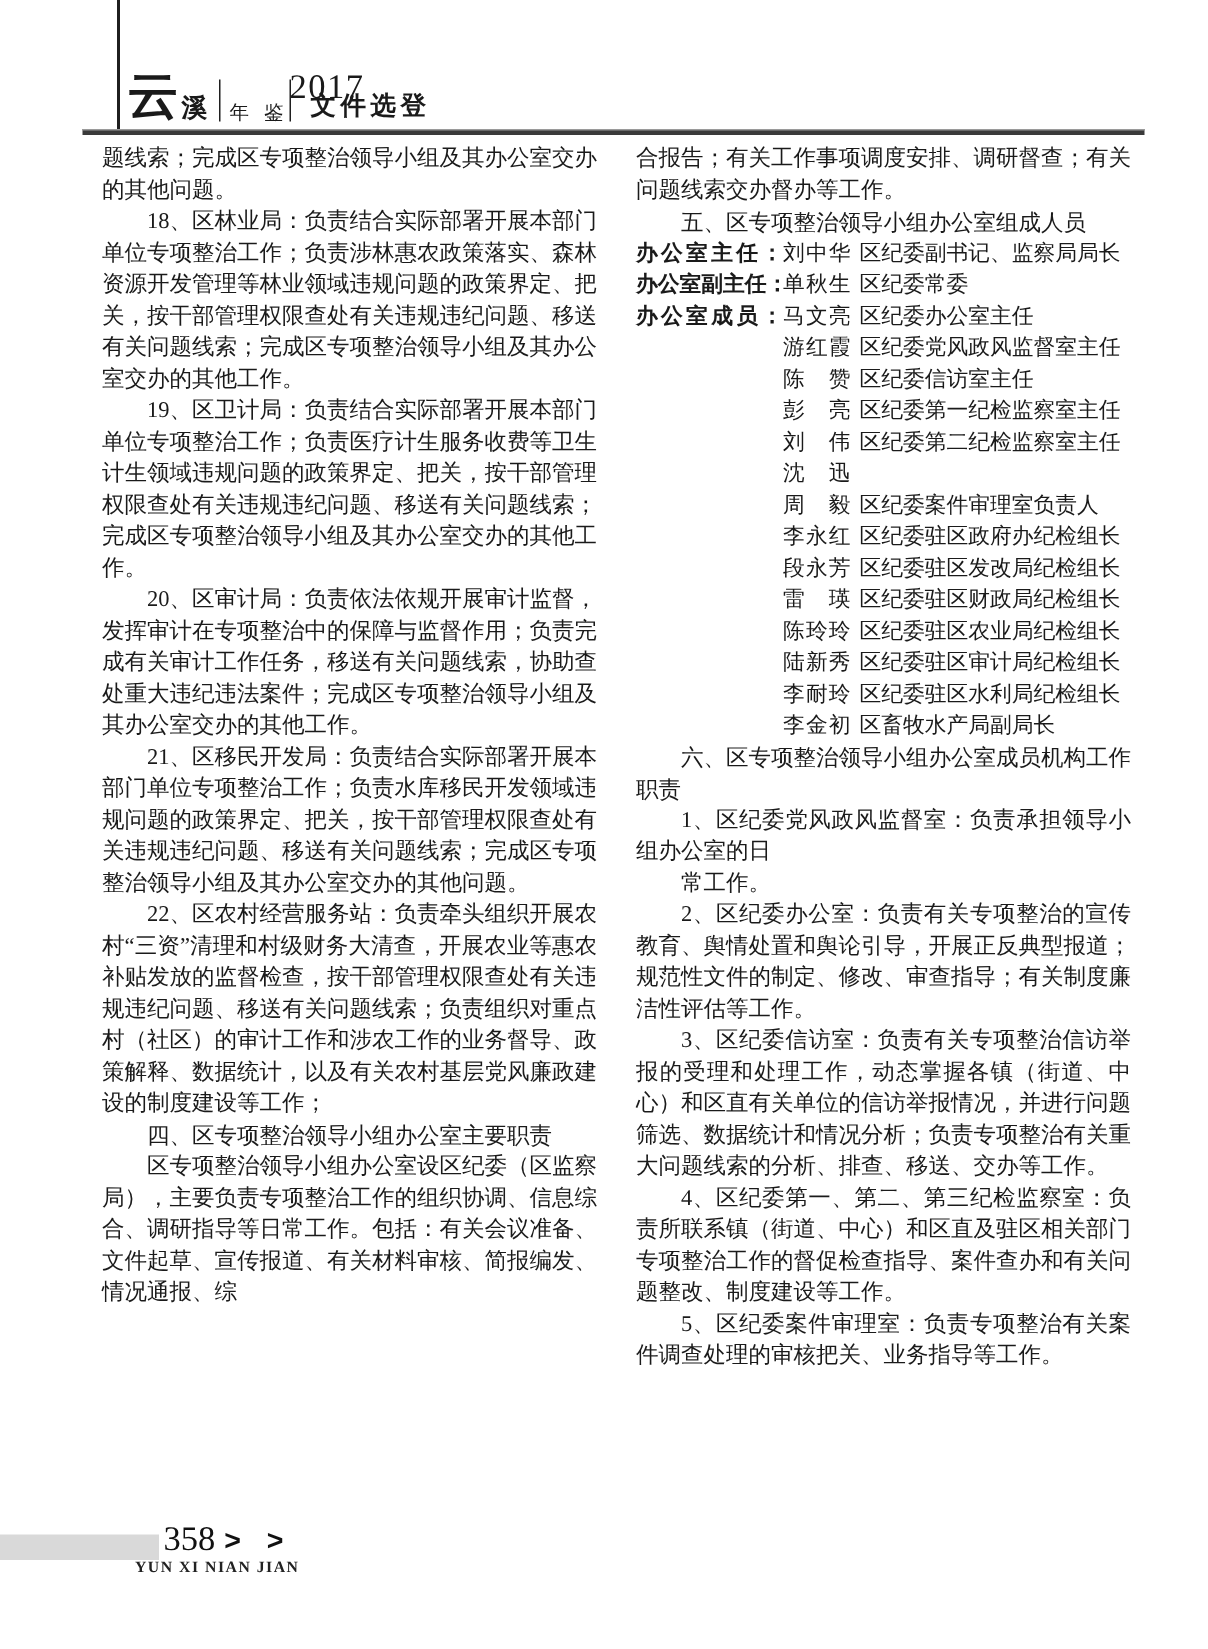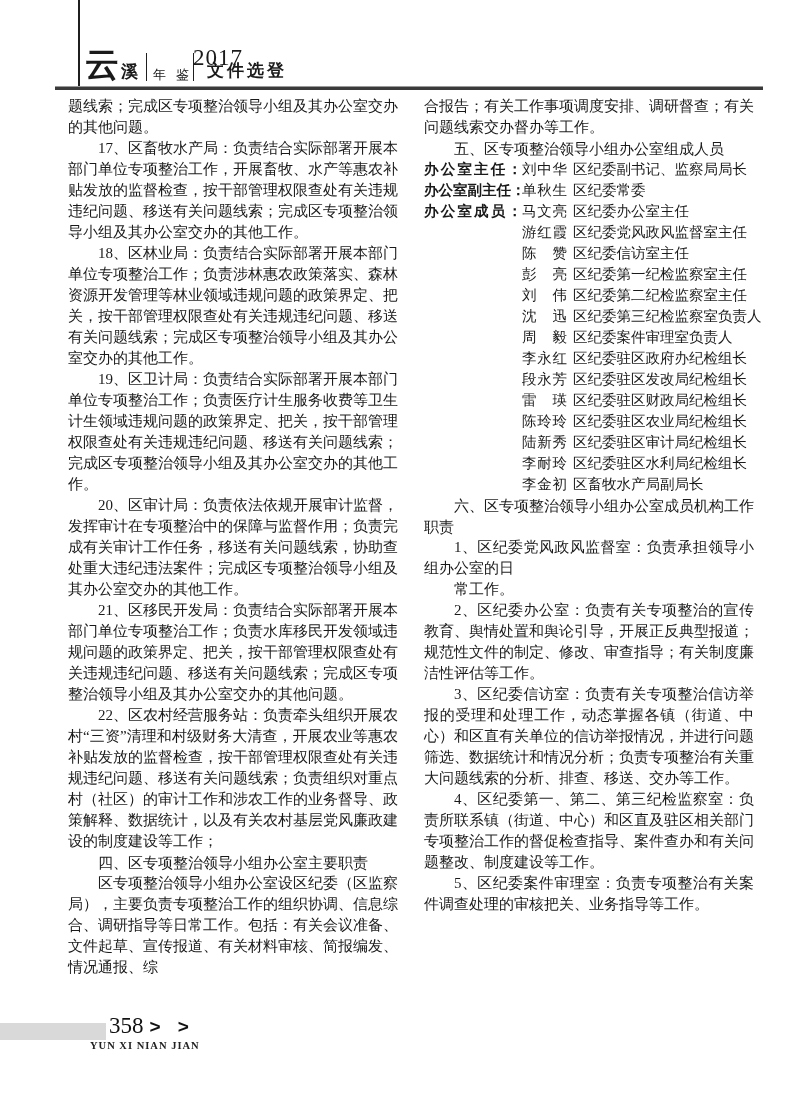--- a/index.html
+++ b/index.html
@@ -52,21 +52,20 @@
     <span class="year-suffix">年鉴</span>
     <div class="vline v3"></div>
     <span class="section-title">文件选登</span>
     <div class="hrule"></div>
   </div>
 
   <section class="col col-left">
 
       <p class="para cont">题线索；完成区专项整治领导小组及其办公室交办的其他问题。</p>
 
-      <p class="para">17、区畜牧水产局：负责结合实际部署开展本部门单位专项整治工作，开展畜牧、水产等惠农补贴发放的监督检查，按干部管理权限查处有关违规违纪问题、移送有关问题线索；完成区专项整治领导小组及其办公室交办的其他工作。</p>
 
       <p class="para">18、区林业局：负责结合实际部署开展本部门单位专项整治工作；负责涉林惠农政策落实、森林资源开发管理等林业领域违规问题的政策界定、把关，按干部管理权限查处有关违规违纪问题、移送有关问题线索；完成区专项整治领导小组及其办公室交办的其他工作。</p>
 
       <p class="para">19、区卫计局：负责结合实际部署开展本部门单位专项整治工作；负责医疗计生服务收费等卫生计生领域违规问题的政策界定、把关，按干部管理权限查处有关违规违纪问题、移送有关问题线索；完成区专项整治领导小组及其办公室交办的其他工作。</p>
 
       <p class="para">20、区审计局：负责依法依规开展审计监督，发挥审计在专项整治中的保障与监督作用；负责完成有关审计工作任务，移送有关问题线索，协助查处重大违纪违法案件；完成区专项整治领导小组及其办公室交办的其他工作。</p>
 
       <p class="para">21、区移民开发局：负责结合实际部署开展本部门单位专项整治工作；负责水库移民开发领域违规问题的政策界定、把关，按干部管理权限查处有关违规违纪问题、移送有关问题线索；完成区专项整治领导小组及其办公室交办的其他问题。</p>
 
       <p class="para">22、区农村经营服务站：负责牵头组织开展农村“三资”清理和村级财务大清查，开展农业等惠农补贴发放的监督检查，按干部管理权限查处有关违规违纪问题、移送有关问题线索；负责组织对重点村（社区）的审计工作和涉农工作的业务督导、政策解释、数据统计，以及有关农村基层党风廉政建设的制度建设等工作；</p>
@@ -123,21 +122,20 @@
 
         <div class="roster-row">
           <span class="r-label"></span>
           <span class="r-name">刘伟</span>
           <span class="r-title">区纪委第二纪检监察室主任</span>
         </div>
 
         <div class="roster-row">
           <span class="r-label"></span>
           <span class="r-name">沈迅</span>
-          <span class="r-title">区纪委第三纪检监察室负责人</span>
         </div>
 
         <div class="roster-row">
           <span class="r-label"></span>
           <span class="r-name">周毅</span>
           <span class="r-title">区纪委案件审理室负责人</span>
         </div>
 
         <div class="roster-row">
           <span class="r-label"></span>

